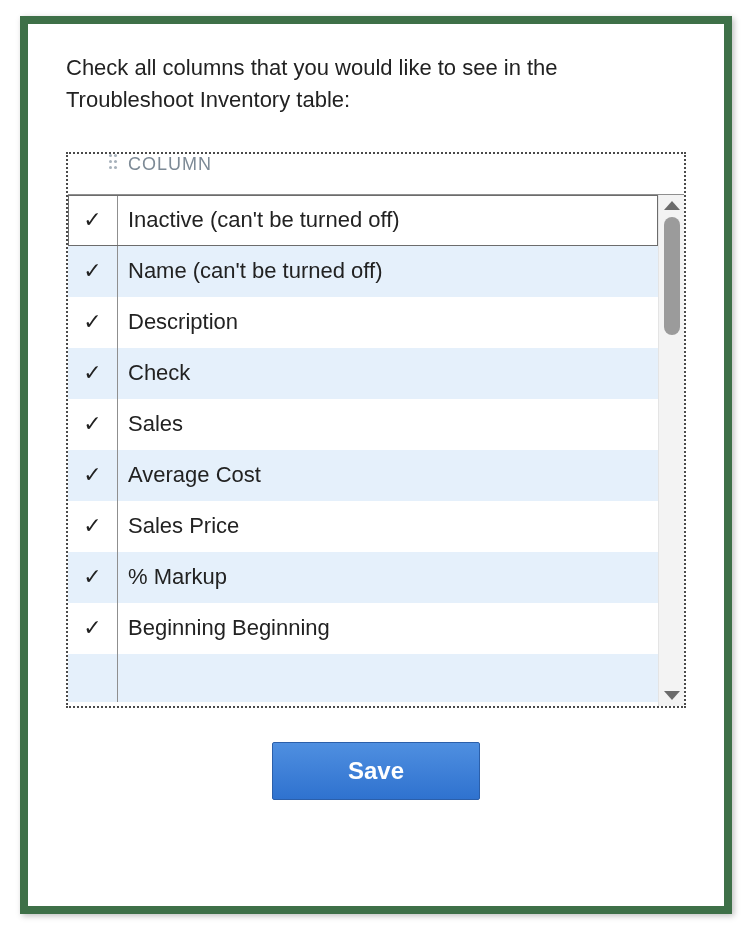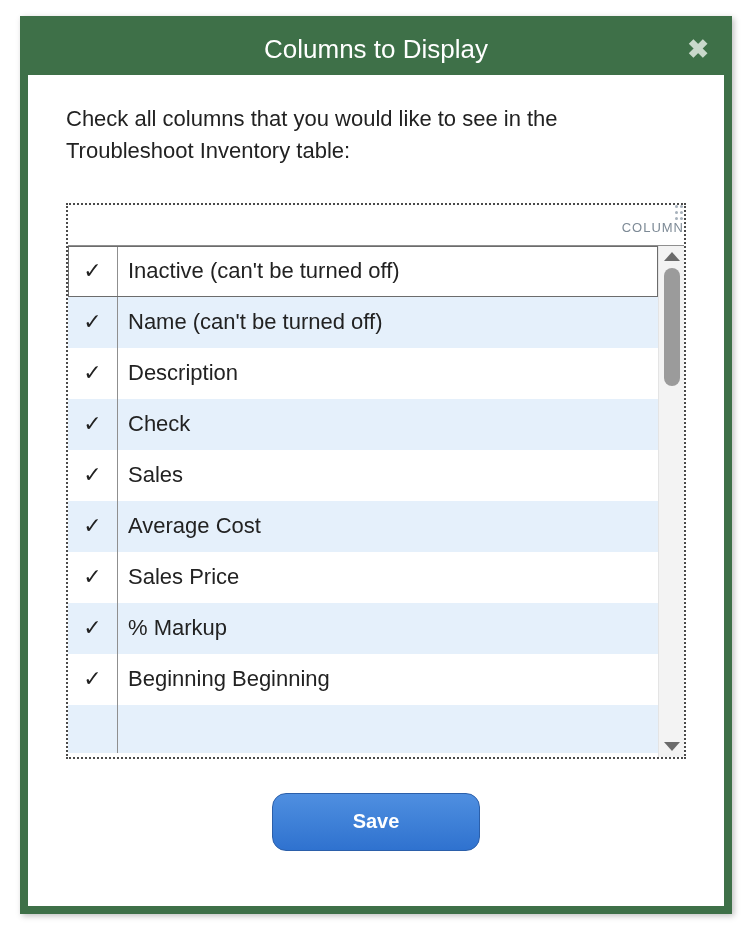--- a/index.html
+++ b/index.html
@@ -57,25 +57,24 @@
     .table-box {
       border: 2px dotted #4a4a4a;
       position: relative;
       height: 556px;
       display: flex;
       flex-direction: column;
     }
     .table-header {
       height: 40px;
       display: flex;
-      align-items: flex-end;
+      align-items: flex-start;
       color: #7d8a96;
       letter-spacing: 1px;
-      font-size: 13px;
-      flex-direction: column;
+      font-size: 18px;
     }
     .drag-handle {
       width: 50px;
       display: flex;
       justify-content: flex-end;
       padding-right: 6px;
     }
     .drag-dots {
       display: inline-flex;
       flex-direction: column;
@@ -147,22 +146,22 @@
     }
     .footer {
       display: flex;
       justify-content: center;
       gap: 34px;
       padding: 34px 0 0 0;
     }
     .btn {
       width: 208px;
       height: 58px;
-      border-radius: 14px;
-      font-size: 20px;
+      border-radius: 2px;
+      font-size: 24px;
       display: flex;
       align-items: center;
       justify-content: center;
       cursor: pointer;
     }
     .btn.primary {
       background: linear-gradient(#4f8fe0, #2f72cf);
       border: 1px solid #2b5faa;
       color: #fff;
       font-weight: 600;
@@ -170,24 +169,20 @@
     .btn.secondary {
       background: linear-gradient(#fdfdfd, #f3f3f3);
       border: 1px solid #c9c9c9;
       color: #555;
     }
   </style>
 </head>
 <body>
 
 <div class="dialog">
-  <div class="titlebar">
-    <span class="title">Columns to Display</span>
-    <span class="close">✖</span>
-  </div>
   <div class="body">
     <p class="instructions">Check all columns that you would like to see in the Troubleshoot Inventory table:</p>
 
     <div class="table-box">
       <div class="table-header">
         <span class="drag-handle">
           <span class="drag-dots">
               <span></span>
               <span></span>
               <span></span>

